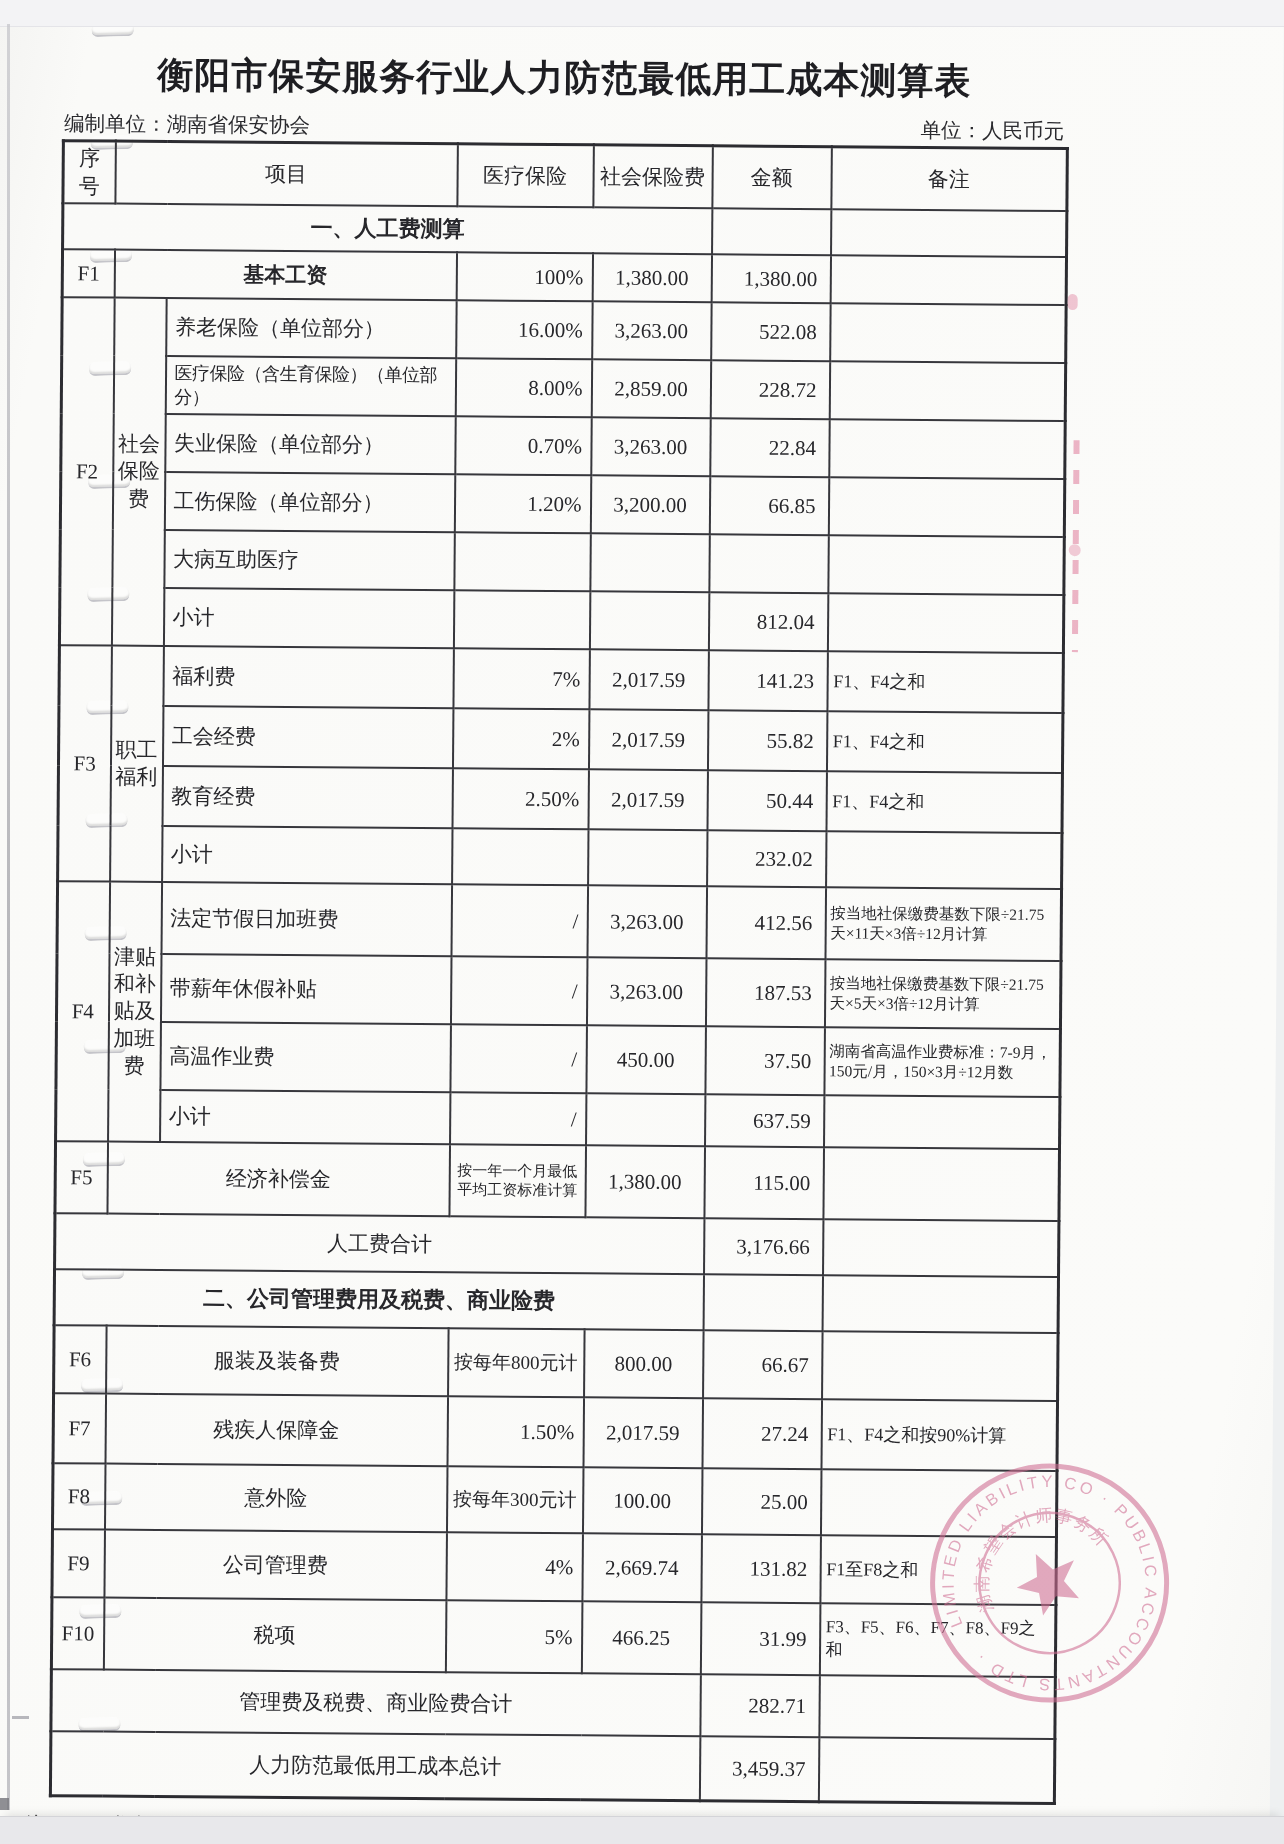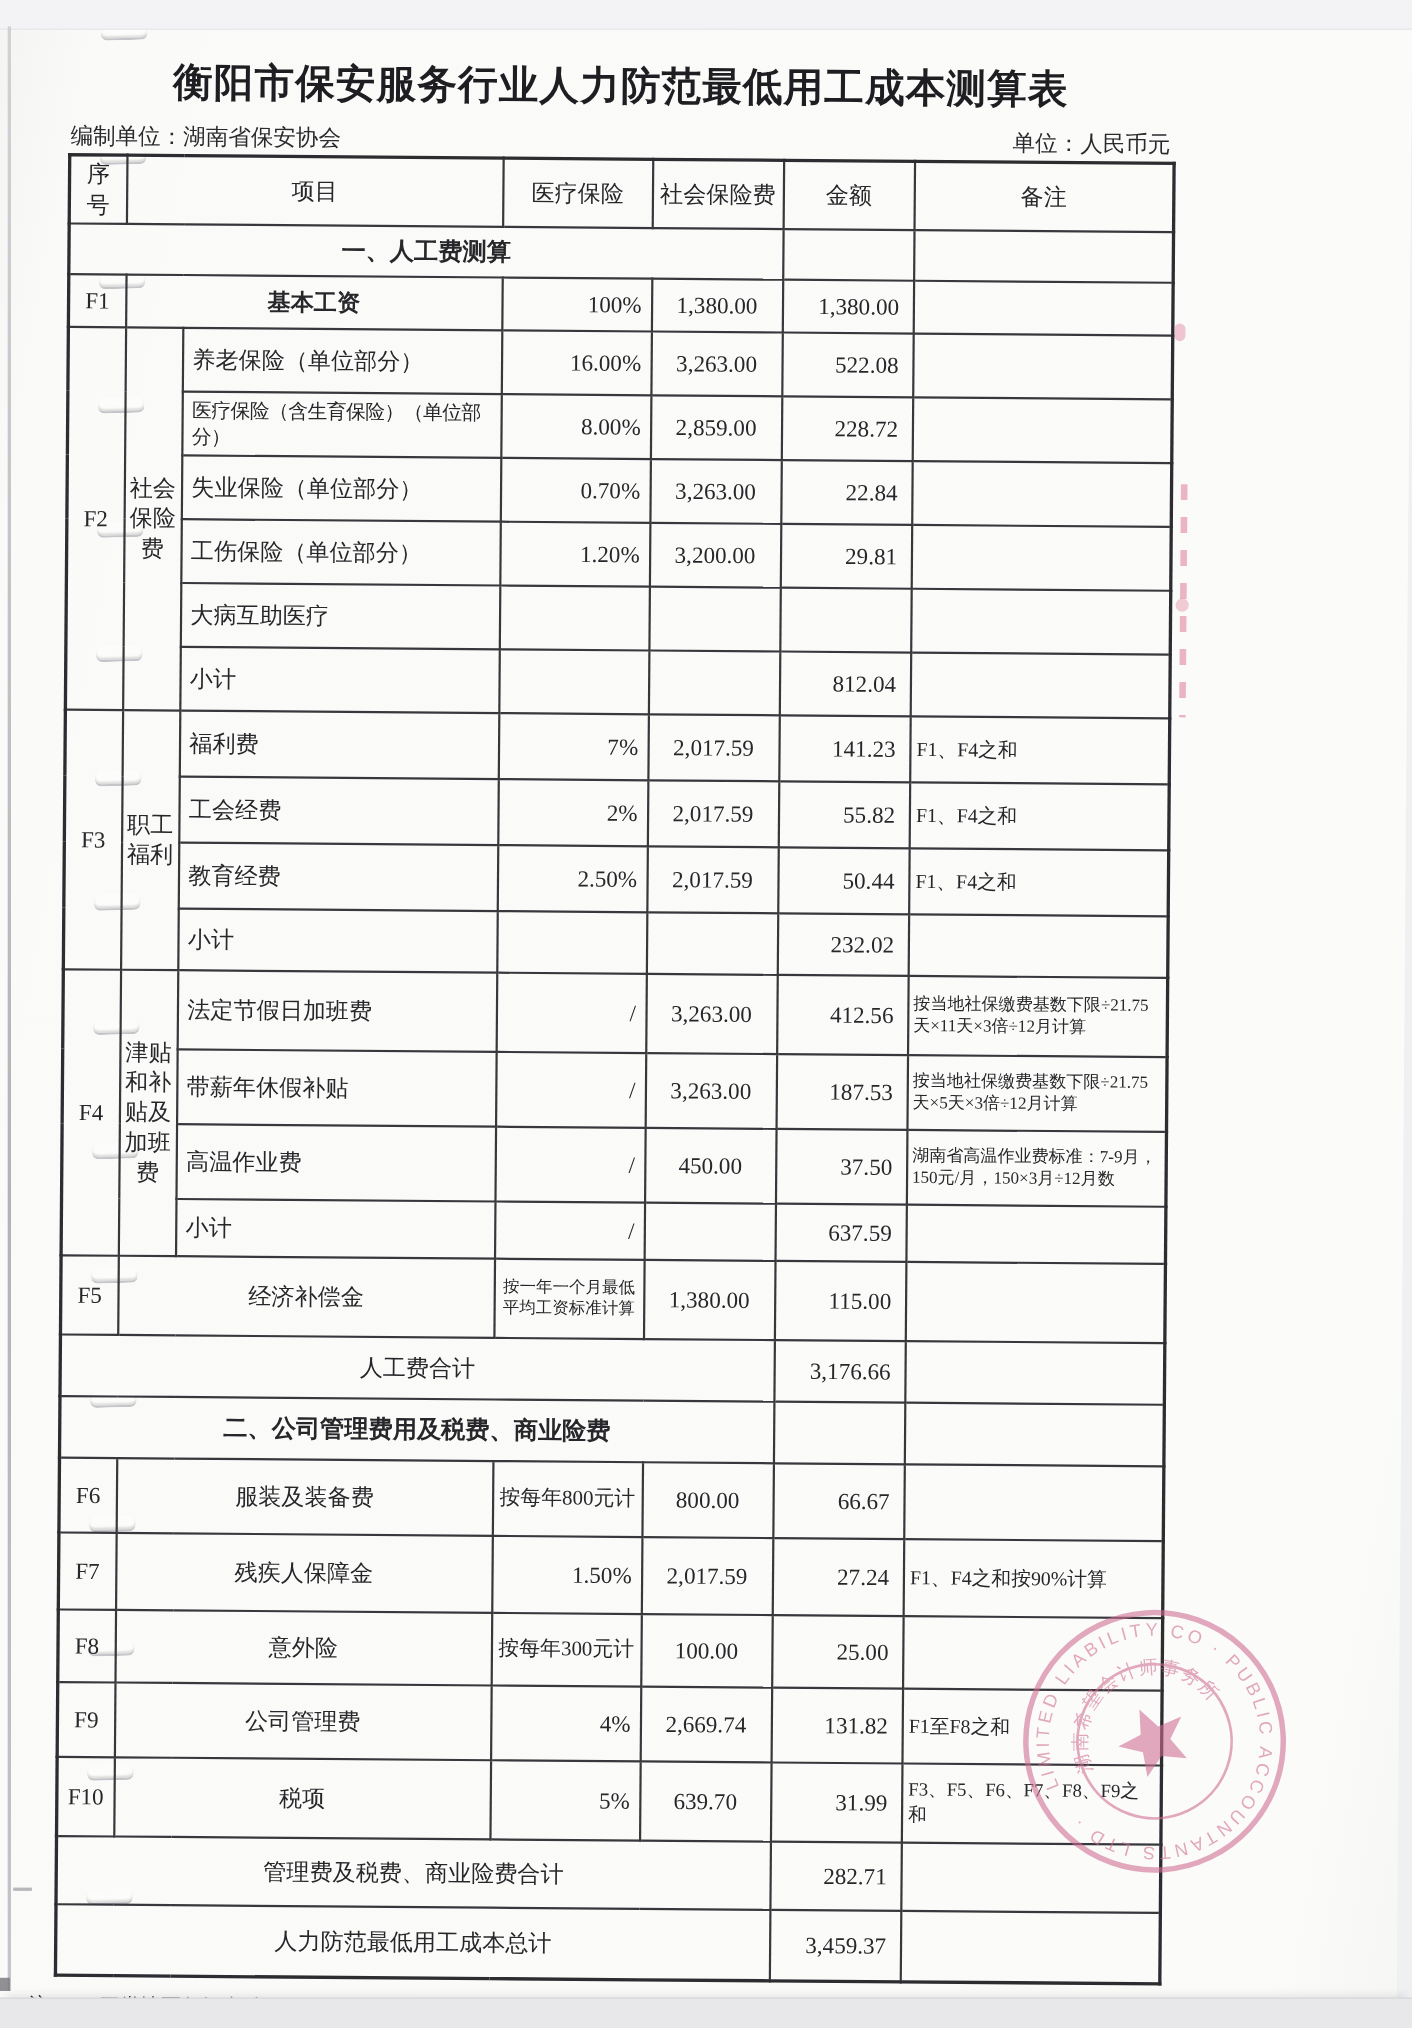--- a/index.html
+++ b/index.html
@@ -146,21 +146,21 @@
         <td class="item">失业保险（单位部分）</td>
         <td class="pct">0.70%</td>
         <td class="ctr">3,263.00</td>
         <td class="num">22.84</td>
         <td></td>
       </tr>
       <tr class="r-f2">
         <td class="item">工伤保险（单位部分）</td>
         <td class="pct">1.20%</td>
         <td class="ctr">3,200.00</td>
-        <td class="num">29.81</td>
+        <td class="num">66.85</td>
         <td></td>
       </tr>
       <tr class="r-f2">
         <td class="item">大病互助医疗</td>
         <td></td>
         <td></td>
         <td></td>
         <td></td>
       </tr>
       <tr class="r-f2">
@@ -283,21 +283,21 @@
         <td colspan="2" class="ctr">公司管理费</td>
         <td class="pct">4%</td>
         <td class="ctr">2,669.74</td>
         <td class="num">131.82</td>
         <td class="rk">F1至F8之和</td>
       </tr>
       <tr class="r-f10">
         <td class="ctr">F10</td>
         <td colspan="2" class="ctr">税项</td>
         <td class="pct">5%</td>
-        <td class="ctr">639.70</td>
+        <td class="ctr">466.25</td>
         <td class="num">31.99</td>
         <td class="rk rk-f10">F3、F5、F6、F7、F8、F9之和</td>
       </tr>
 
       <tr class="r-tot2">
         <td colspan="5" class="ctr">管理费及税费、商业险费合计</td>
         <td class="num">282.71</td>
         <td></td>
       </tr>
       <tr class="r-grand">

